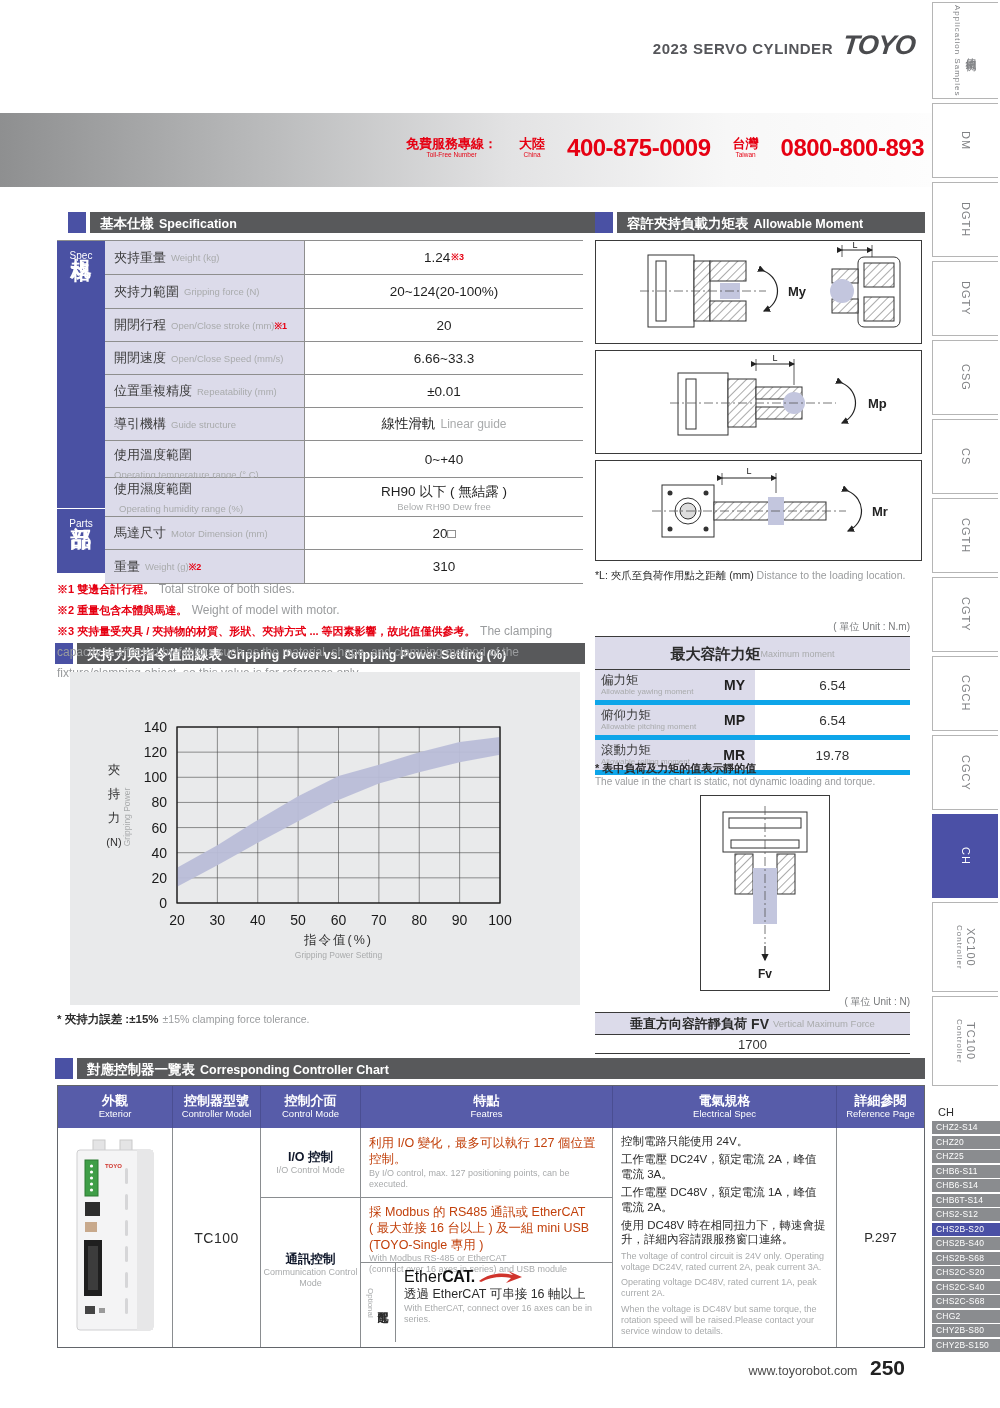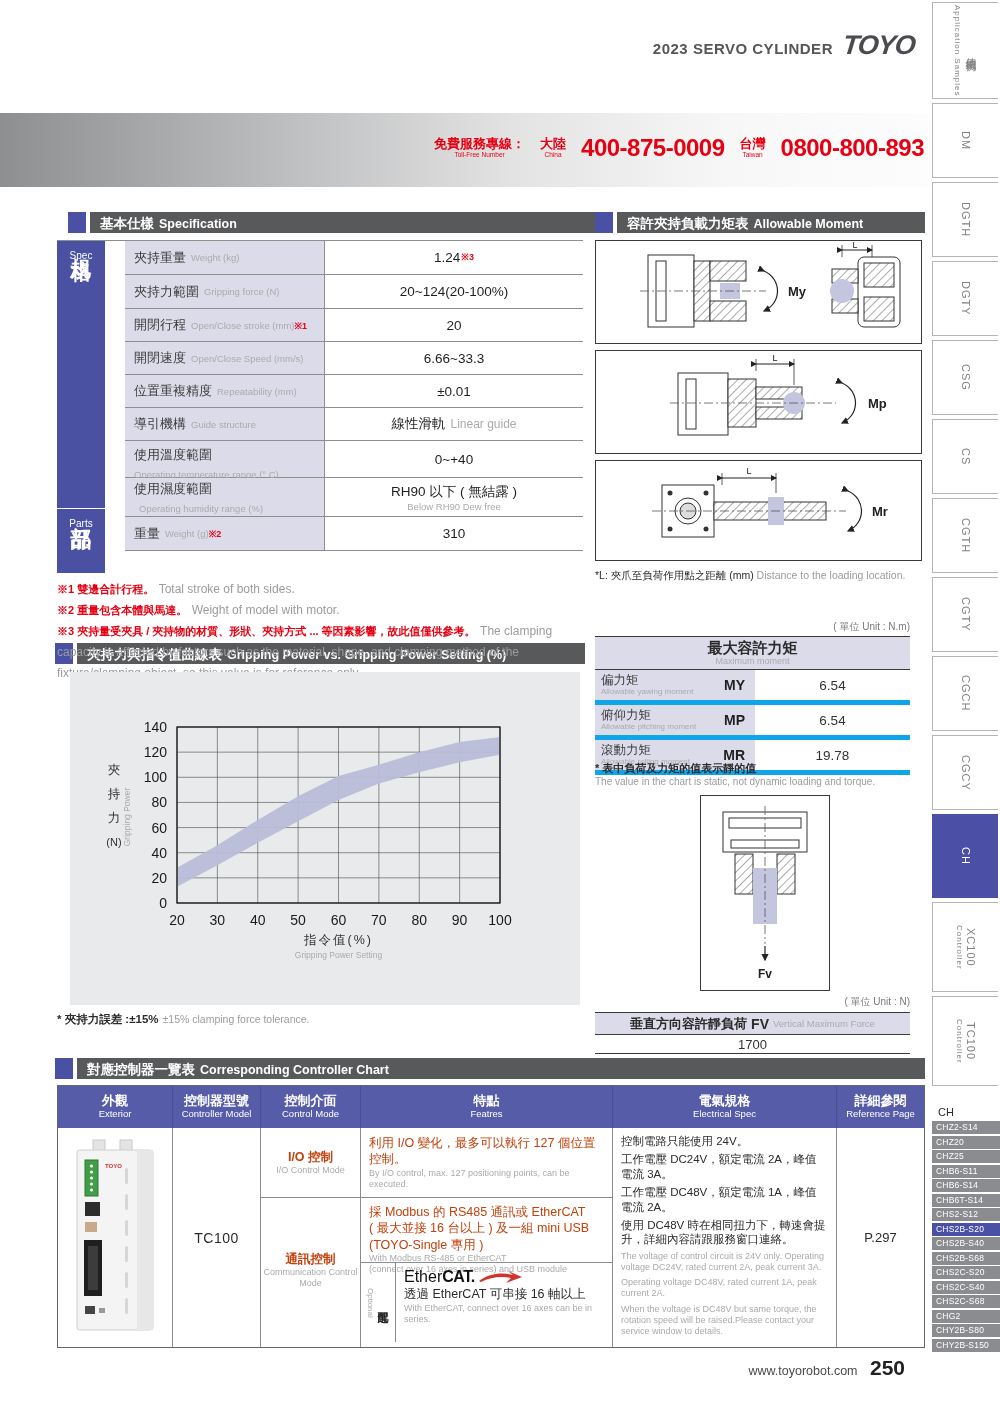--- a/index.html
+++ b/index.html
@@ -5,40 +5,40 @@
   html,body{margin:0;padding:0;}
   body{width:1000px;height:1408px;position:relative;background:#fff;overflow:hidden;
        font-family:"Liberation Sans",sans-serif;color:#333;}
 
   
   .brandrow{position:absolute;top:30px;right:85px;display:flex;align-items:baseline;gap:10px;}
   .brand-title{font-size:15px;font-weight:bold;color:#55565a;letter-spacing:.5px;}
   .brand-logo{font-size:27px;font-weight:900;font-style:italic;color:#4a4b4e;letter-spacing:-1px;transform:skewX(-6deg);}
   .grayband{position:absolute;top:113px;left:0;width:932px;height:74px;
     background:linear-gradient(90deg,#8e8f90 0%,#b9babb 28%,#e3e3e4 55%,#f7f7f7 78%,#fdfdfd 100%);}
-  .phone{position:absolute;top:137px;right:76px;display:flex;align-items:flex-end;gap:15px;color:#e60012;}
+  .phone{position:absolute;top:137px;right:76px;display:flex;align-items:flex-end;gap:22px;color:#e60012;}
   .phone .stack{display:flex;flex-direction:column;align-items:center;line-height:1;}
   .phone .zh{font-size:13px;font-weight:bold;}
   .phone .en{font-size:6.5px;margin-top:2px;}
   .phone .num{font-size:24px;font-weight:bold;line-height:.9;letter-spacing:-.5px;}
 
   
   .sechead{position:absolute;height:21px;display:flex;}
   .sechead .sq{width:18px;background:#4a51a4;margin-right:4px;}
   .sechead .bar{flex:1;background:#58595b;color:#fff;line-height:21px;padding-left:10px;white-space:nowrap;}
   .sechead .bar .zh{font-size:13.5px;font-weight:bold;}
   .sechead .bar .en{font-size:12.5px;font-weight:bold;margin-left:5px;}
 
   
   .spectable{position:absolute;top:240px;left:57px;width:526px;border-top:1px solid #8e8e8e;}
   .specband{position:absolute;left:0;top:0;width:48px;}
   .bandcell{background:#4a51a3;color:#fff;display:flex;flex-direction:column;align-items:center;border-bottom:1px solid #fff;}
   .bandcell .zh{writing-mode:vertical-rl;font-size:21px;font-weight:bold;letter-spacing:3px;}
   .bandcell .en{font-size:10px;margin-top:3px;}
-  .specrows{margin-left:68px;}
+  .specrows{margin-left:48px;}
   .srow{display:flex;border-bottom:1px solid #8e8e8e;}
   .srow .lbl{width:200px;background:#dcdbea;border-right:1px solid #8e8e8e;display:flex;align-items:center;padding-left:9px;box-sizing:border-box;flex-wrap:wrap;}
   .srow .lbl .zh{font-size:13px;color:#3c3c3c;}
   .srow .lbl .en{font-size:9.5px;color:#a9abac;margin-left:5px;}
   .srow .lbl .sup{font-size:9px;color:#e60012;font-weight:bold;vertical-align:top;}
   .srow .lbl2{display:block;padding-top:4px;}
   .srow .val{flex:1;display:flex;flex-direction:column;align-items:center;justify-content:center;font-size:13.5px;color:#1f1f1f;}
   .srow .val .vsub{font-size:9.5px;color:#a9abac;}
   .srow .val .ven{font-size:12px;color:#a9abac;margin-left:5px;}
   .srow .val .vsup{font-size:9px;color:#e60012;font-weight:bold;vertical-align:top;margin-left:1px;}
@@ -56,21 +56,21 @@
 
   
   .diagbox{position:absolute;left:595px;width:327px;background:#fff;border:1.5px solid #3a3a3a;box-sizing:border-box;}
   .lnote{position:absolute;top:569px;left:595px;width:330px;font-size:10.5px;}
   .lnote .zh{color:#2b2b2b;}
   .lnote .en{color:#9a9c9e;}
   .unit{position:absolute;font-size:10px;color:#77797b;text-align:right;width:315px;left:595px;}
 
   
   .mtable{position:absolute;top:636px;left:595px;width:315px;border-top:1.5px solid #3a3a3a;}
-  .mhead{background:#dcdbea;border-bottom:1.5px solid #3a3a3a;height:32px;display:flex;flex-direction:column;align-items:center;justify-content:center;line-height:1;}
+  .mhead{background:#dcdbea;border-bottom:1.5px solid #3a3a3a;height:32px;display:flex;align-items:center;justify-content:center;line-height:1;}
   .mhead .zh{font-size:15px;font-weight:bold;color:#2b2b2b;}
   .mhead .en{font-size:9px;color:#a9abac;margin-top:2px;}
   .mrow{display:flex;border-bottom:5px solid #0ea5e9;height:30px;}
   .mrow .mlbl{width:160px;background:#dcdbea;display:flex;align-items:center;justify-content:space-between;padding:0 10px 0 6px;box-sizing:border-box;}
   .mrow .mlbl .lz{line-height:1;}
   .mrow .mlbl .lz .zh{font-size:12.5px;color:#3c3c3c;display:block;}
   .mrow .mlbl .lz .en{font-size:8px;color:#a9abac;display:block;margin-top:1px;}
   .mrow .mlbl .code{font-size:14px;font-weight:bold;color:#1f1f1f;}
   .mrow .mval{flex:1;display:flex;align-items:center;justify-content:center;font-size:13.5px;background:#fff;}
   .mnote{position:absolute;top:761px;left:595px;width:330px;line-height:1.3;}
@@ -92,21 +92,21 @@
   .chead .hc{display:flex;flex-direction:column;align-items:center;justify-content:center;color:#fff;border-right:1px solid #4a4e92;line-height:1.15;}
   .chead .hc:last-child{border-right:none;}
   .chead .zh{font-size:13px;font-weight:bold;}
   .chead .en{font-size:9.5px;}
   .cbody{display:grid;grid-template-columns:115px 88px 100px 252px 224px 87px;background:#fff;}
   .ccol{border-right:1px solid #8a8d90;box-sizing:border-box;}
   .ccol:last-child{border-right:none;}
   .cellcenter{display:flex;align-items:center;justify-content:center;}
   .modelname{font-size:14px;color:#2b2b2b;letter-spacing:.5px;}
   .modecell{display:flex;flex-direction:column;align-items:center;justify-content:center;line-height:1.2;box-sizing:border-box;}
-  .modecell .zh{font-size:12.5px;font-weight:bold;color:#c2410c;}
+  .modecell .zh{font-size:12.5px;font-weight:bold;color:#0f172a;}
   .modecell .en{font-size:9px;color:#a9abac;}
   .io-mode{height:70px;border-bottom:1px solid #8a8d90;}
   .comm-mode{height:145px;}
   .featcell{padding:6px 8px;box-sizing:border-box;}
   .featcell .zh{font-size:12.5px;color:#c2410c;display:block;line-height:1.3;}
   .featcell .en{font-size:9px;color:#a9abac;display:block;line-height:1.25;}
   .io-feat{height:70px;border-bottom:1px solid #8a8d90;display:flex;flex-direction:column;justify-content:center;}
   .comm-feat{height:65px;border-bottom:1px solid #8a8d90;}
   .opt-row{height:79px;display:flex;}
   .opt-label{width:34px;border-right:1px solid #8a8d90;display:flex;align-items:center;justify-content:center;}
@@ -257,20 +257,29 @@
         </div>
     </div>
     <div class="srow h38">
       <div class="lbl">
           <span class="zh">使用濕度範圍</span>
           <span class="en">Operating humidity range (%)</span>
         </div>
       <div class="val">
           <span>RH90 以下 ( 無結露 )</span>
           <span class="vsub">Below RH90 Dew free</span>
+        </div>
+    </div>
+    <div class="srow h32">
+      <div class="lbl">
+          <span class="zh">馬達尺寸</span>
+          <span class="en">Motor Dimension (mm)</span>
+        </div>
+      <div class="val">
+          <span>20□</span>
         </div>
     </div>
     <div class="srow h33">
       <div class="lbl">
           <span class="zh">重量</span>
           <span class="en">Weight (g)</span>
           <span class="sup">※2</span>
         </div>
       <div class="val">
           <span>310</span>

